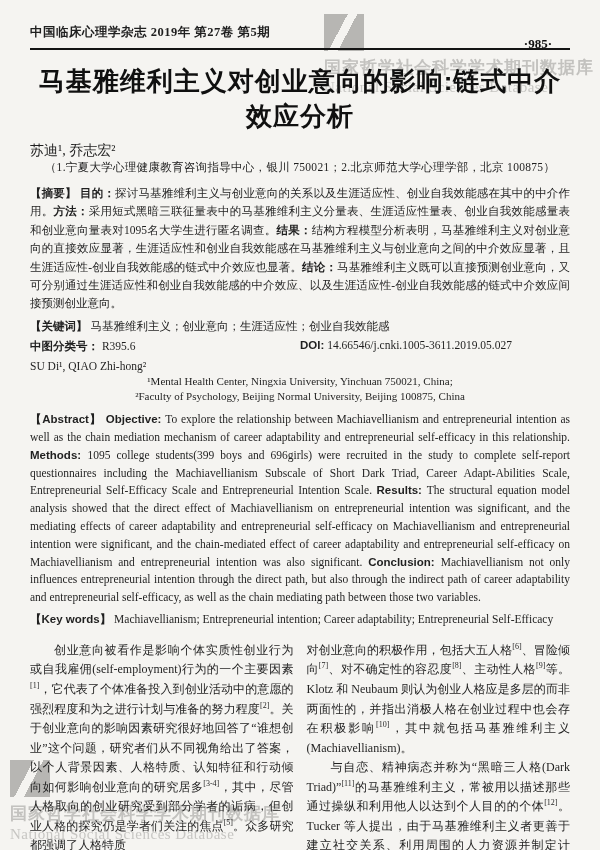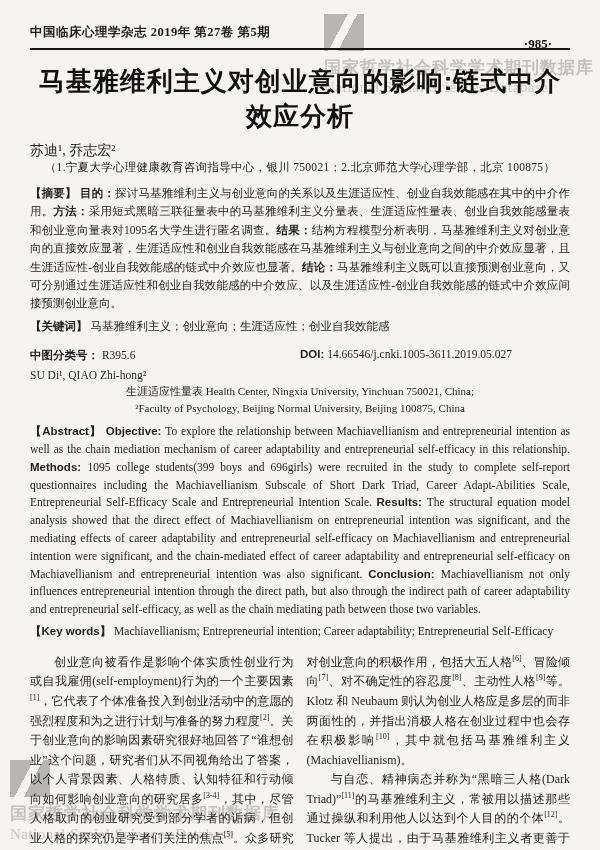--- a/index.html
+++ b/index.html
@@ -38,21 +38,21 @@
     font-family:"Liberation Sans","DejaVu Sans",sans-serif;
     font-size:26px;font-weight:bold;text-align:center;
     margin-top:14px;letter-spacing:1px;color:#101010;
   }
   .authors-cn{font-size:14px;text-align:left;margin-top:8px;}
   .affil-cn{font-size:11.5px;text-align:center;letter-spacing:.3px;}
   
   .para{font-size:11.5px;line-height:1.6;text-align:justify;margin-top:9px;}
   .para .seg-b{font-family:"Liberation Sans","DejaVu Sans",sans-serif;font-weight:bold;}
   .kw-line{margin-top:4px;}
-  .meta-row{display:flex;font-size:11.5px;margin-top:13px;}
+  .meta-row{display:flex;font-size:11.5px;margin-top:4px;}
   .meta-row > div{flex:1;}
   .seg-b{font-family:"Liberation Sans","DejaVu Sans",sans-serif;font-weight:bold;}
   .title-en{
     font-family:"Liberation Sans","DejaVu Sans",sans-serif;
     font-size:13.5px;text-align:center;margin-top:14px;color:#222;
   }
   .authors-en{font-size:11.5px;text-align:left;margin-top:6px;}
   .affil-en{font-size:11px;text-align:center;margin-top:3px;}
   .en-abs{font-size:11.5px;line-height:1.55;}
   
@@ -95,21 +95,21 @@
 
     <div class="para"><span class="seg-b">【摘要】  目的：</span><span>探讨马基雅维利主义与创业意向的关系以及生涯适应性、创业自我效能感在其中的中介作用。</span><span class="seg-b">方法：</span><span>采用短式黑暗三联征量表中的马基雅维利主义分量表、生涯适应性量表、创业自我效能感量表和创业意向量表对1095名大学生进行匿名调查。</span><span class="seg-b">结果：</span><span>结构方程模型分析表明，马基雅维利主义对创业意向的直接效应显著，生涯适应性和创业自我效能感在马基雅维利主义与创业意向之间的中介效应显著，且生涯适应性-创业自我效能感的链式中介效应也显著。</span><span class="seg-b">结论：</span><span>马基雅维利主义既可以直接预测创业意向，又可分别通过生涯适应性和创业自我效能感的中介效应、以及生涯适应性-创业自我效能感的链式中介效应间接预测创业意向。</span></div>
     <div class="para kw-line"><span class="seg-b">【关键词】</span><span>  马基雅维利主义；创业意向；生涯适应性；创业自我效能感</span></div>
 
     <div class="meta-row">
       <div><span class="seg-b">中图分类号：</span><span> R395.6</span></div>
       <div><span class="seg-b">DOI:</span><span> 14.66546/j.cnki.1005-3611.2019.05.027</span></div>
     </div>
 
     <div class="authors-en">SU Di¹, QIAO Zhi-hong²</div>
-    <div class="affil-en">生涯适应性量表 Health Center, Ningxia University, Yinchuan 750021, China;</div>
+    <div class="affil-en">¹Mental Health Center, Ningxia University, Yinchuan 750021, China;</div>
     <div class="affil-en">²Faculty of Psychology, Beijing Normal University, Beijing 100875, China</div>
 
     <div class="para en-abs"><span class="seg-b">【Abstract】  Objective: </span><span>To explore the relationship between Machiavellianism and entrepreneurial intention as well as the chain mediation mechanism of career adaptability and entrepreneurial self-efficacy in this relationship. </span><span class="seg-b">Methods: </span><span>1095 college students(399 boys and 696girls) were recruited in the study to complete self-report questionnaires including the Machiavellianism Subscale of Short Dark Triad, Career Adapt-Abilities Scale, Entrepreneurial Self-Efficacy Scale and Entrepreneurial Intention Scale. </span><span class="seg-b">Results: </span><span>The structural equation model analysis showed that the direct effect of Machiavellianism on entrepreneurial intention was significant, and the mediating effects of career adaptability and entrepreneurial self-efficacy on Machiavellianism and entrepreneurial intention were significant, and the chain-mediated effect of career adaptability and entrepreneurial self-efficacy on Machiavellianism and entrepreneurial intention was also significant. </span><span class="seg-b">Conclusion: </span><span>Machiavellianism not only influences entrepreneurial intention through the direct path, but also through the indirect path of career adaptability and entrepreneurial self-efficacy, as well as the chain mediating path between those two variables.</span></div>
     <div class="para en-abs kw-line"><span class="seg-b">【Key words】</span><span>  Machiavellianism; Entrepreneurial intention; Career adaptability; Entrepreneurial Self-Efficacy</span></div>
 
     <div class="body-cols">
       <div class="col">
         <p class="indent">创业意向被看作是影响个体实质性创业行为或自我雇佣(self-employment)行为的一个主要因素<sup>[1]</sup>，它代表了个体准备投入到创业活动中的意愿的强烈程度和为之进行计划与准备的努力程度<sup>[2]</sup>。关于创业意向的影响因素研究很好地回答了“谁想创业”这个问题，研究者们从不同视角给出了答案，以个人背景因素、人格特质、认知特征和行动倾向如何影响创业意向的研究居多<sup>[3-4]</sup>，其中，尽管人格取向的创业研究受到部分学者的诟病，但创业人格的探究仍是学者们关注的焦点<sup>[5]</sup>。众多研究都强调了人格特质</p>
 
       </div>

